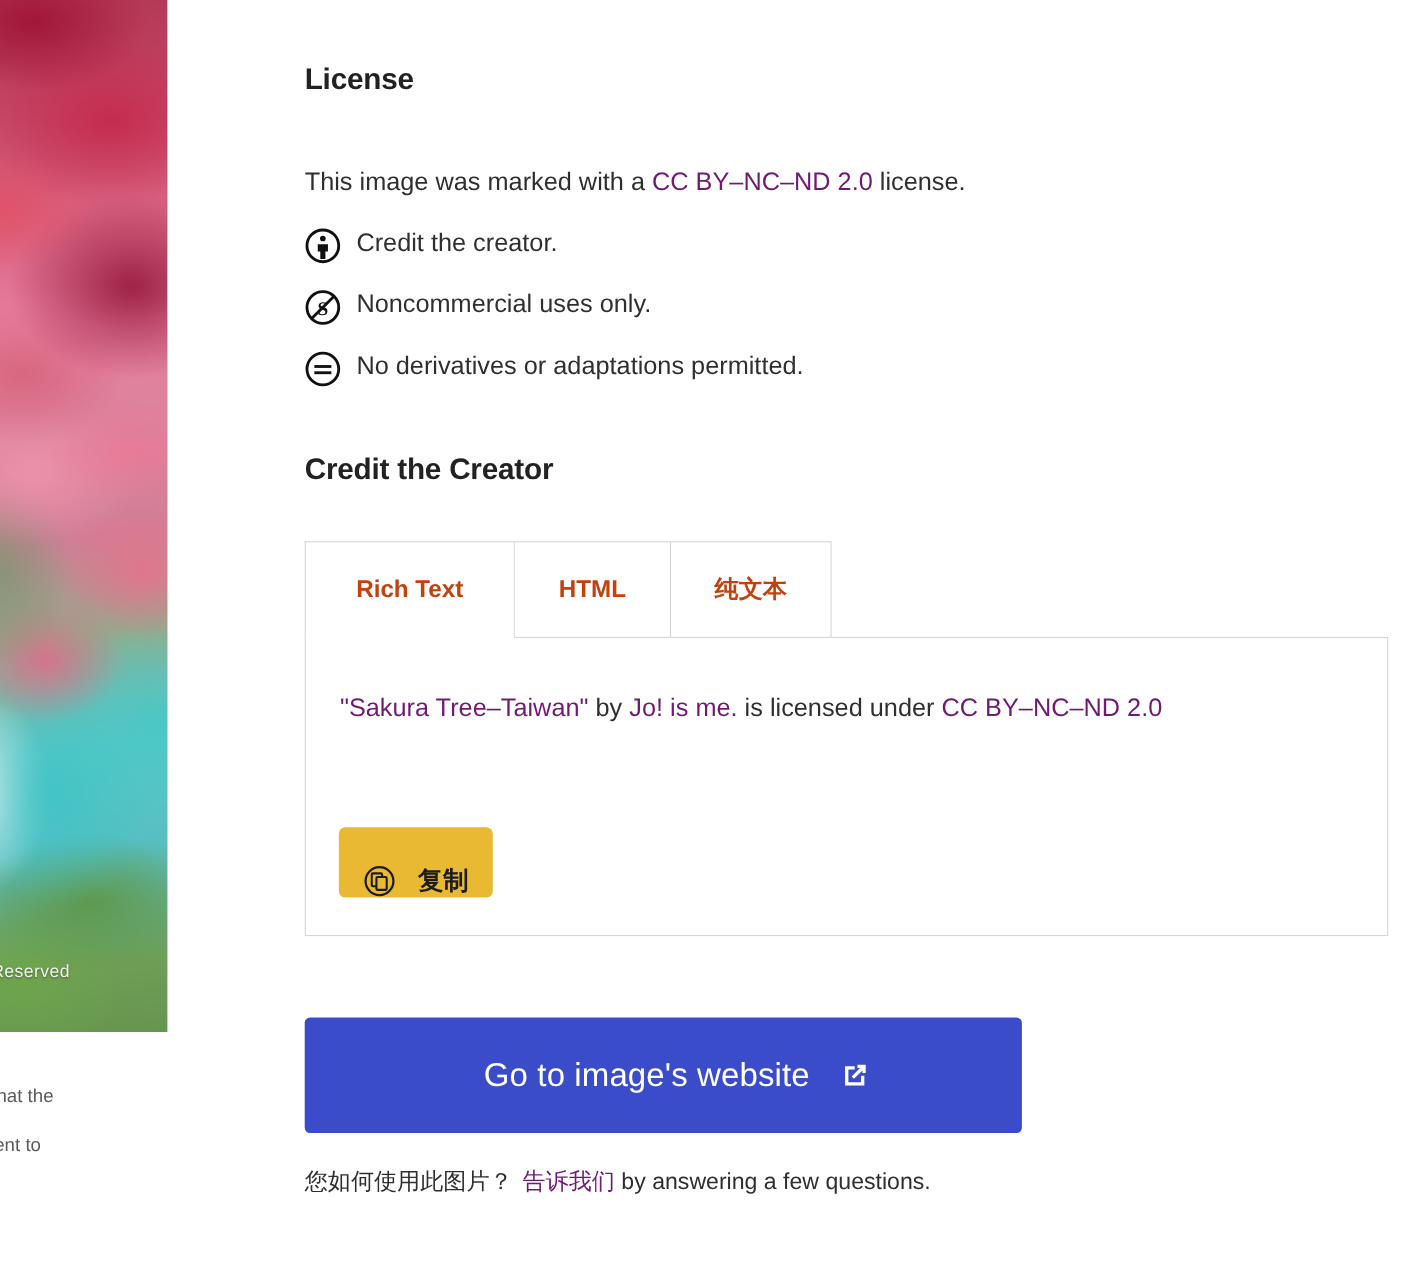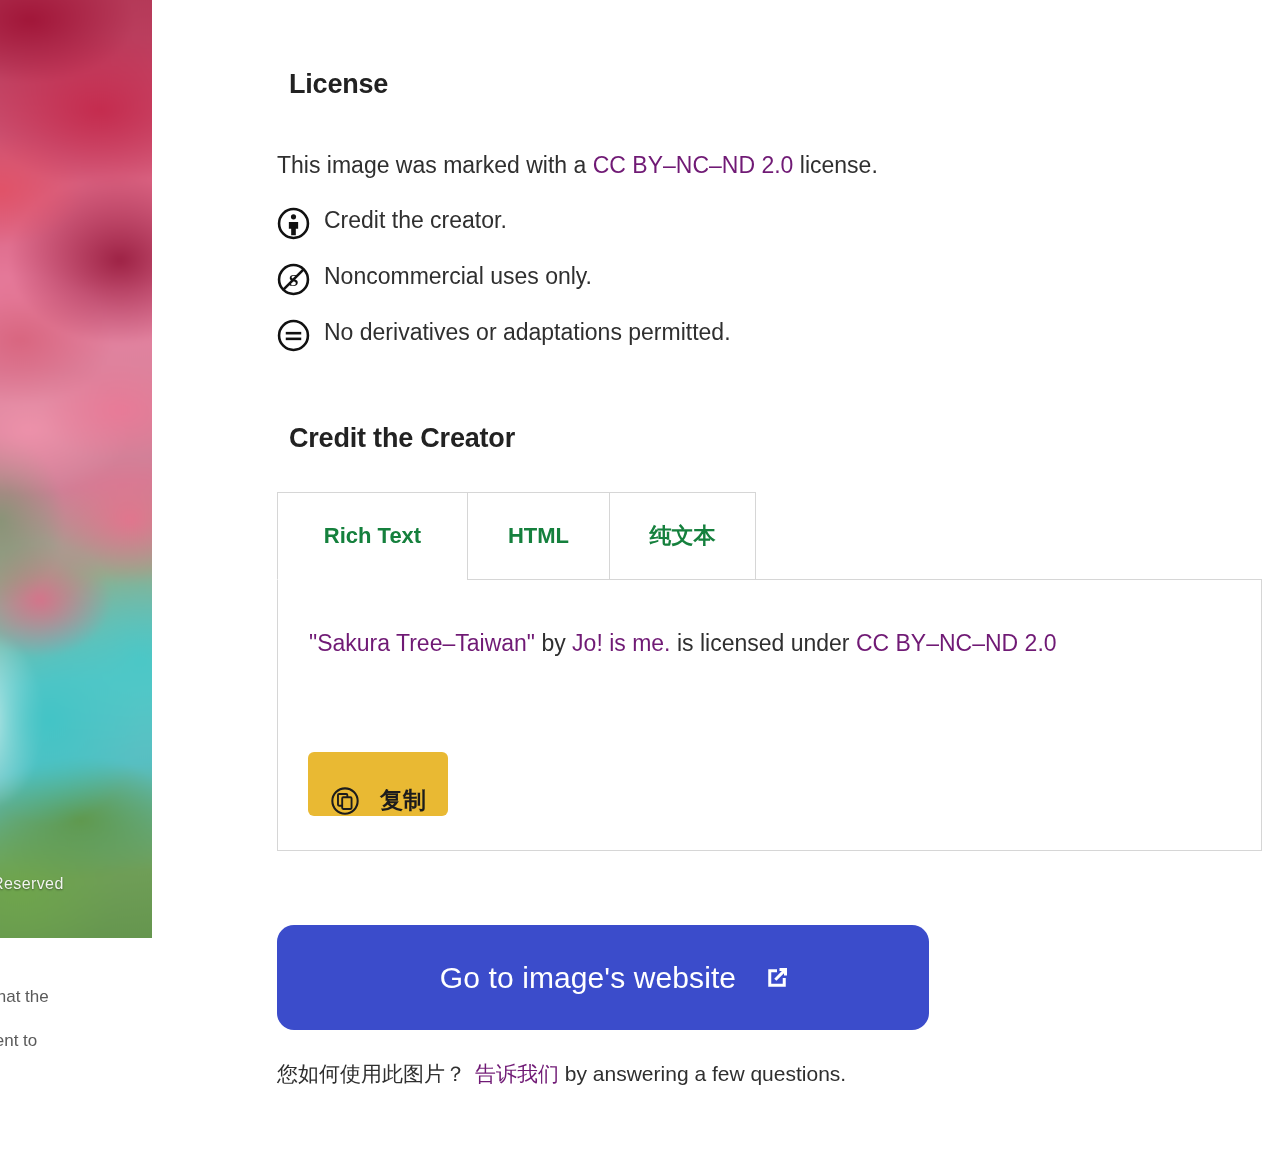--- a/index.html
+++ b/index.html
@@ -82,21 +82,21 @@
   .left-frag-2 { margin-left: -10px; }
 
   
   .main {
     position: absolute;
     left: 277px; top: 0;
     width: 1003px;
   }
 
   h2.section-title {
-    margin: 12px;
+    margin: 0;
     font-size: 27px;
     font-weight: 700;
     color: #222222;
     letter-spacing: -.2px;
   }
   .title-license { position: absolute; left: 0; top: 57px; }
   .title-credit  { position: absolute; left: 0; top: 411px; }
 
   .lede {
     position: absolute;
@@ -143,21 +143,21 @@
   .tab {
     border: 1px solid #d6d6d6;
     border-right: none;
     background: #ffffff;
     height: 88px;
     display: flex;
     align-items: center;
     justify-content: center;
     font-size: 22px;
     font-weight: 700;
-    color: #15803d;
+    color: #c2410c;
     cursor: pointer;
     padding: 0 32px;
   }
   .tab:last-child { border-right: 1px solid #d6d6d6; }
   .tab.active {
     border-bottom: 1px solid #ffffff;
     position: relative;
     z-index: 4;
   }
   .tab:not(.active) { border-bottom: 1px solid #d6d6d6; }
@@ -204,21 +204,21 @@
   }
 
   
   .cta {
     position: absolute;
     left: 0; top: 925px;
     width: 652px;
     height: 105px;
     background: #3b4ccb;
     border: none;
-    border-radius: 17px;
+    border-radius: 5px;
     color: #ffffff;
     display: flex;
     align-items: center;
     justify-content: center;
     gap: 26px;
     cursor: pointer;
     font-family: "Liberation Sans", sans-serif;
     padding-left: 32px;
   }
   .cta .cta-label {

